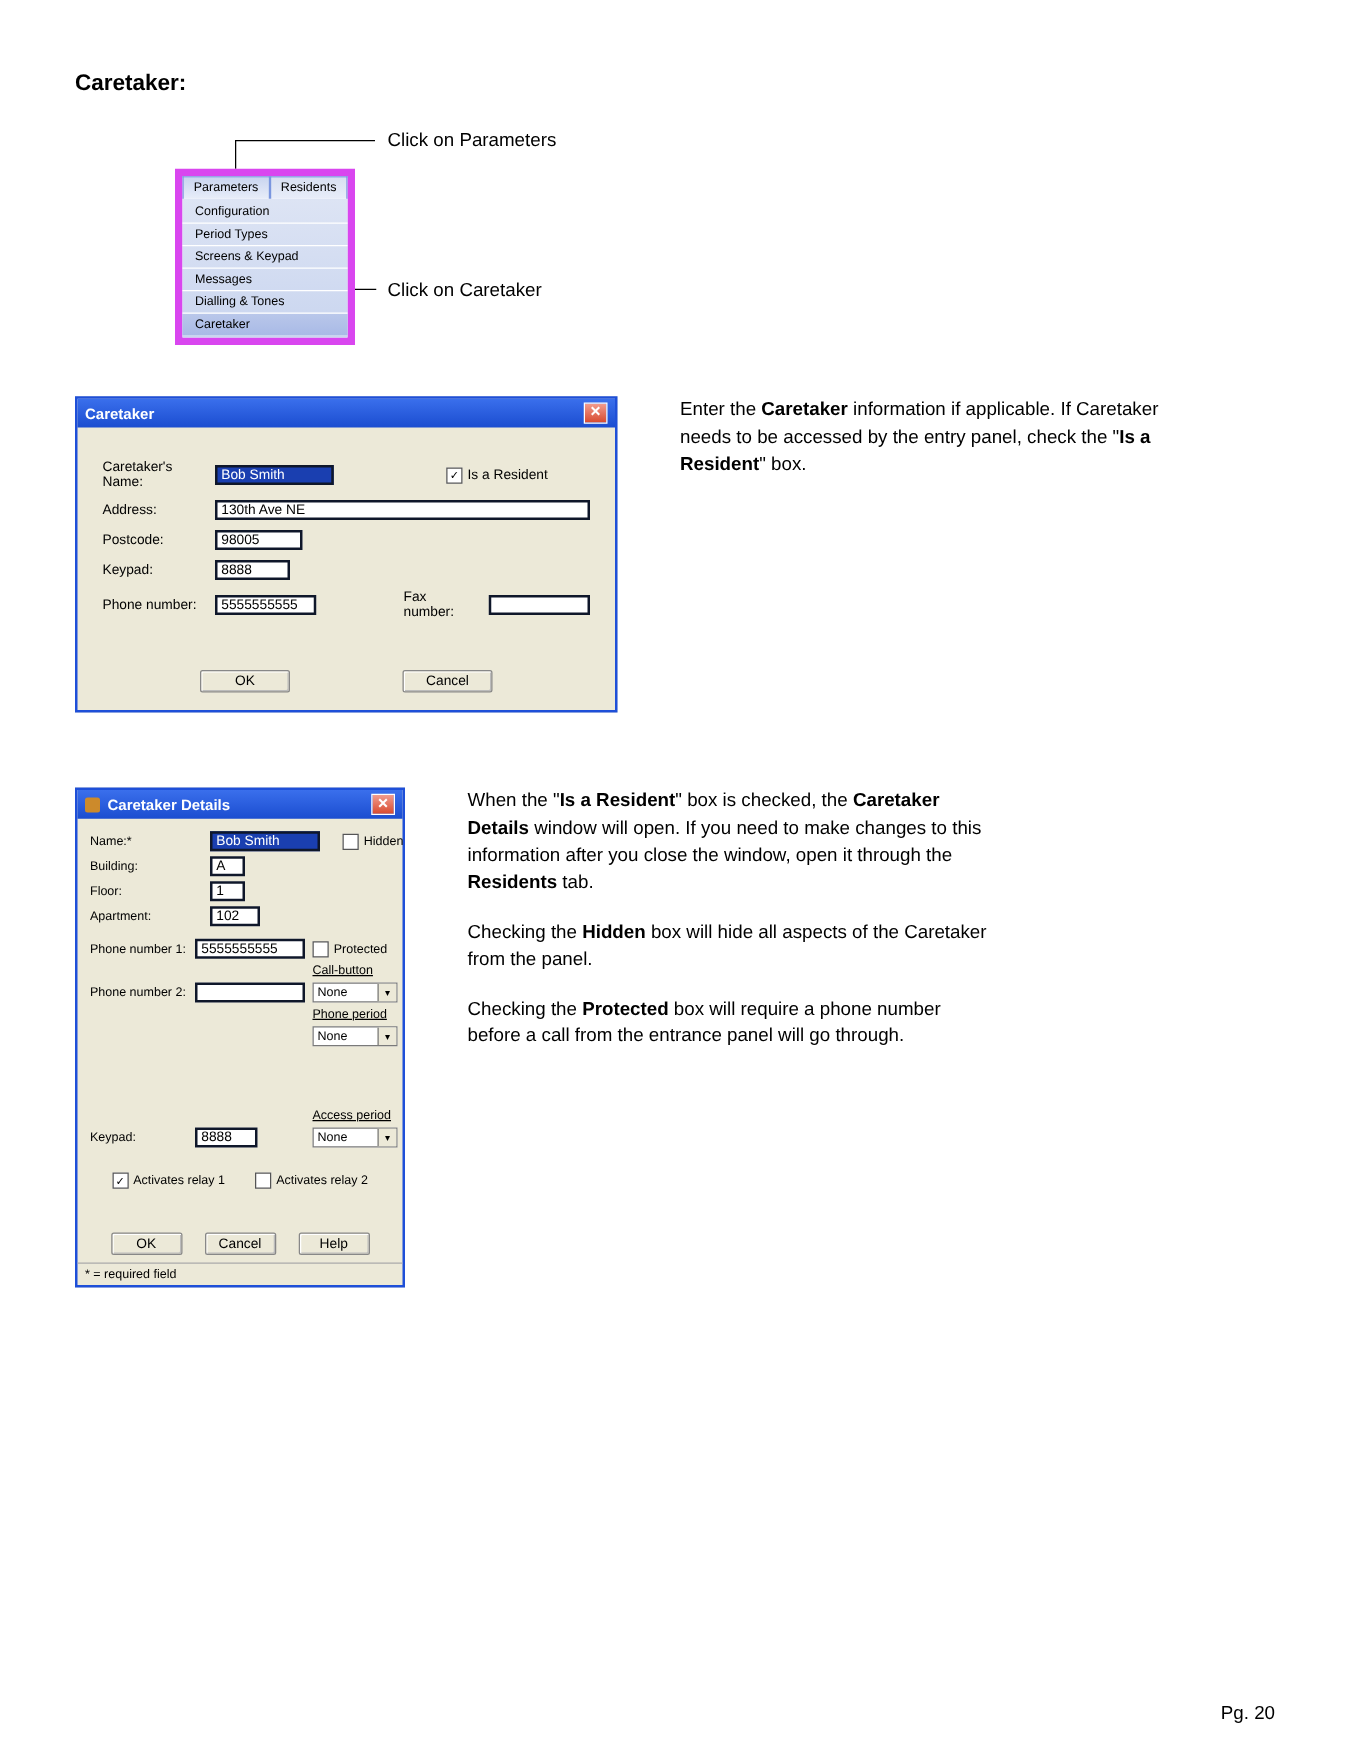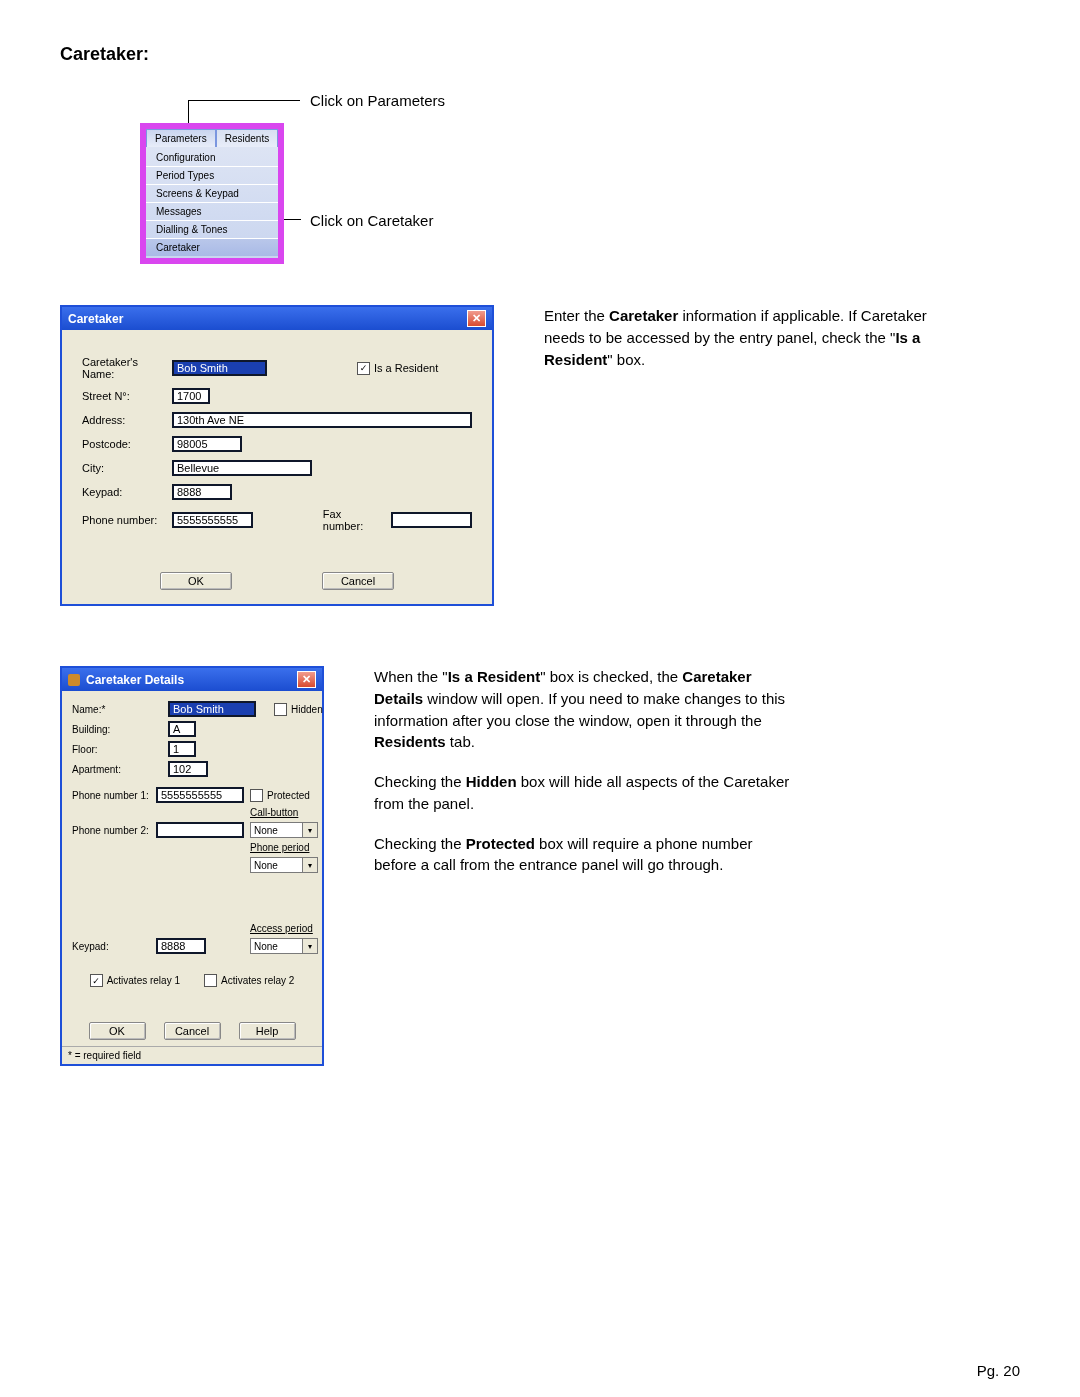--- a/index.html
+++ b/index.html
@@ -3,21 +3,21 @@
 <meta charset="utf-8">
 <style>
   html, body { margin:0; padding:0; background:#fff; }
   body {
     width:1080px; height:1397px;
     font-family: Arial, Helvetica, sans-serif;
     color:#000;
     position:relative;
   }
   .page { padding:40px 60px 0 60px; }
-  .section-title { font-size:18px; font-weight:bold; margin:4px 0 30px 0; }
+  .section-title { font-size:18px; font-weight:bold; margin:16px 0 30px 0; }
 
   
   .menu-fig { position:relative; height:150px; margin-bottom:60px; }
   .callout-line-top { position:absolute; top:5px; left:128px; width:112px; height:1px; background:#000; }
   .callout-line-top-v { position:absolute; top:5px; left:128px; width:1px; height:25px; background:#000; }
   .callout-line-bot { position:absolute; top:124px; left:183px; width:58px; height:1px; background:#000; }
   .callout-top { position:absolute; top:-3px; left:250px; font-size:15px; }
   .callout-bot { position:absolute; top:117px; left:250px; font-size:15px; }
 
   .menu-win {
@@ -132,34 +132,26 @@
           <span class="field-lbl">Caretaker's Name:</span>
           <div style="display:flex; gap:90px; align-items:center;">
             <span class="txt sel" style="width:95px;">Bob Smith</span>
             <span style="display:flex; align-items:center;">
               <span class="chk checked"></span>
               <span>Is a Resident</span>
             </span>
           </div>
         </div>
         <div class="form-row">
-          <span class="field-lbl">Street N°:</span>
-          <span class="txt" style="width:38px;">1700</span>
-        </div>
-        <div class="form-row">
           <span class="field-lbl">Address:</span>
           <span class="txt" style="width:300px;">130th Ave NE</span>
         </div>
         <div class="form-row">
           <span class="field-lbl">Postcode:</span>
           <span class="txt" style="width:70px;">98005</span>
-        </div>
-        <div class="form-row">
-          <span class="field-lbl">City:</span>
-          <span class="txt" style="width:140px;">Bellevue</span>
         </div>
         <div class="form-row">
           <span class="field-lbl">Keypad:</span>
           <span class="txt" style="width:60px;">8888</span>
         </div>
         <div class="form-row">
           <span class="field-lbl">Phone number:</span>
           <div style="display:flex; align-items:center; gap:0;">
             <span class="txt" style="width:85px;">5555555555</span>
             <span style="margin-left:70px;">Fax number:</span>

